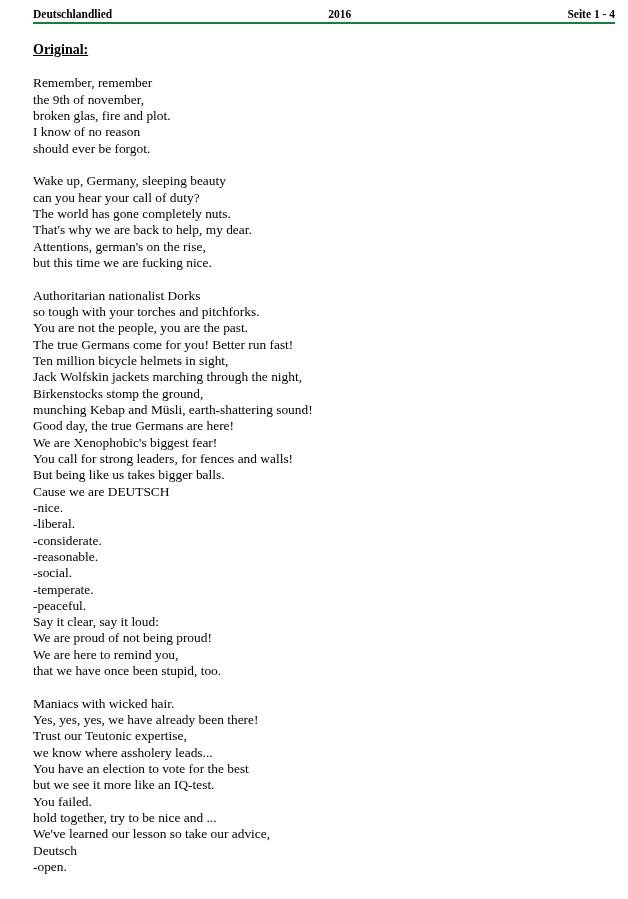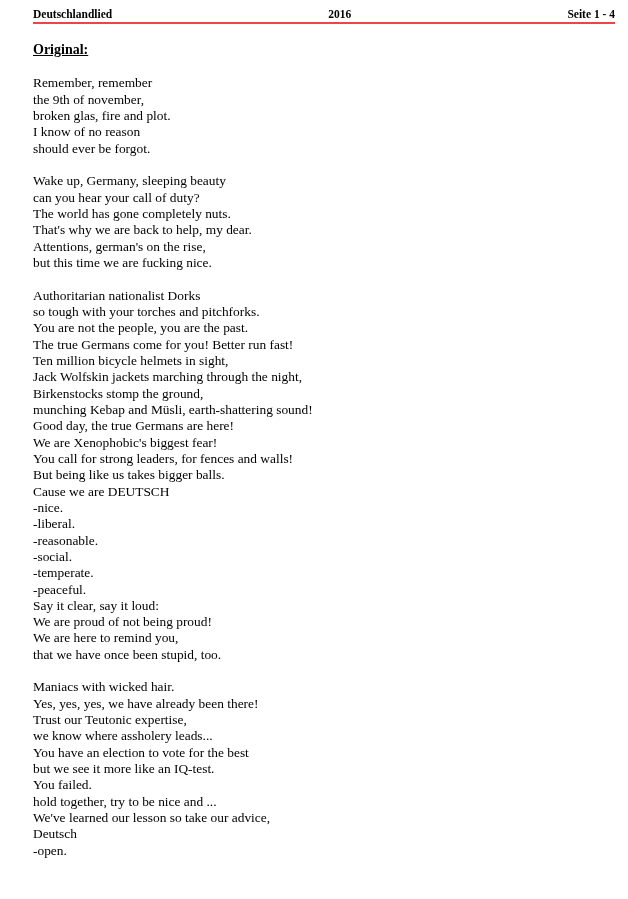--- a/index.html
+++ b/index.html
@@ -17,21 +17,21 @@
     overflow: hidden;
     box-sizing: border-box;
   }
   .header {
     display: flex;
     justify-content: space-between;
     align-items: baseline;
     margin: 0 13px 0 33px;
     padding-top: 8px;
     padding-bottom: 2px;
-    border-bottom: 2px solid #ef4444;
+    border-bottom: 2px solid #15803d;
     font-size: 11.5px;
     font-weight: bold;
     line-height: 12px;
   }
   .header .h-left   { text-align: left; }
   .header .h-center { text-align: center; flex: 1; }
   .header .h-right  { text-align: right; }
   .content {
     margin: 18px 13px 0 33px;
     font-size: 13.4px;
@@ -90,20 +90,21 @@
           <div class="line">Jack Wolfskin jackets marching through the night,</div>
           <div class="line">Birkenstocks stomp the ground,</div>
           <div class="line">munching Kebap and Müsli, earth-shattering sound!</div>
           <div class="line">Good day, the true Germans are here!</div>
           <div class="line">We are Xenophobic's biggest fear!</div>
           <div class="line">You call for strong leaders, for fences and walls!</div>
           <div class="line">But being like us takes bigger balls.</div>
           <div class="line">Cause we are DEUTSCH</div>
           <div class="line">-nice.</div>
           <div class="line">-liberal.</div>
+          <div class="line">-considerate.</div>
           <div class="line">-reasonable.</div>
           <div class="line">-social.</div>
           <div class="line">-temperate.</div>
           <div class="line">-peaceful.</div>
           <div class="line">Say it clear, say it loud:</div>
           <div class="line">We are proud of not being proud!</div>
           <div class="line">We are here to remind you,</div>
           <div class="line">that we have once been stupid, too.</div>
         </div>
         <div class="stanza">

